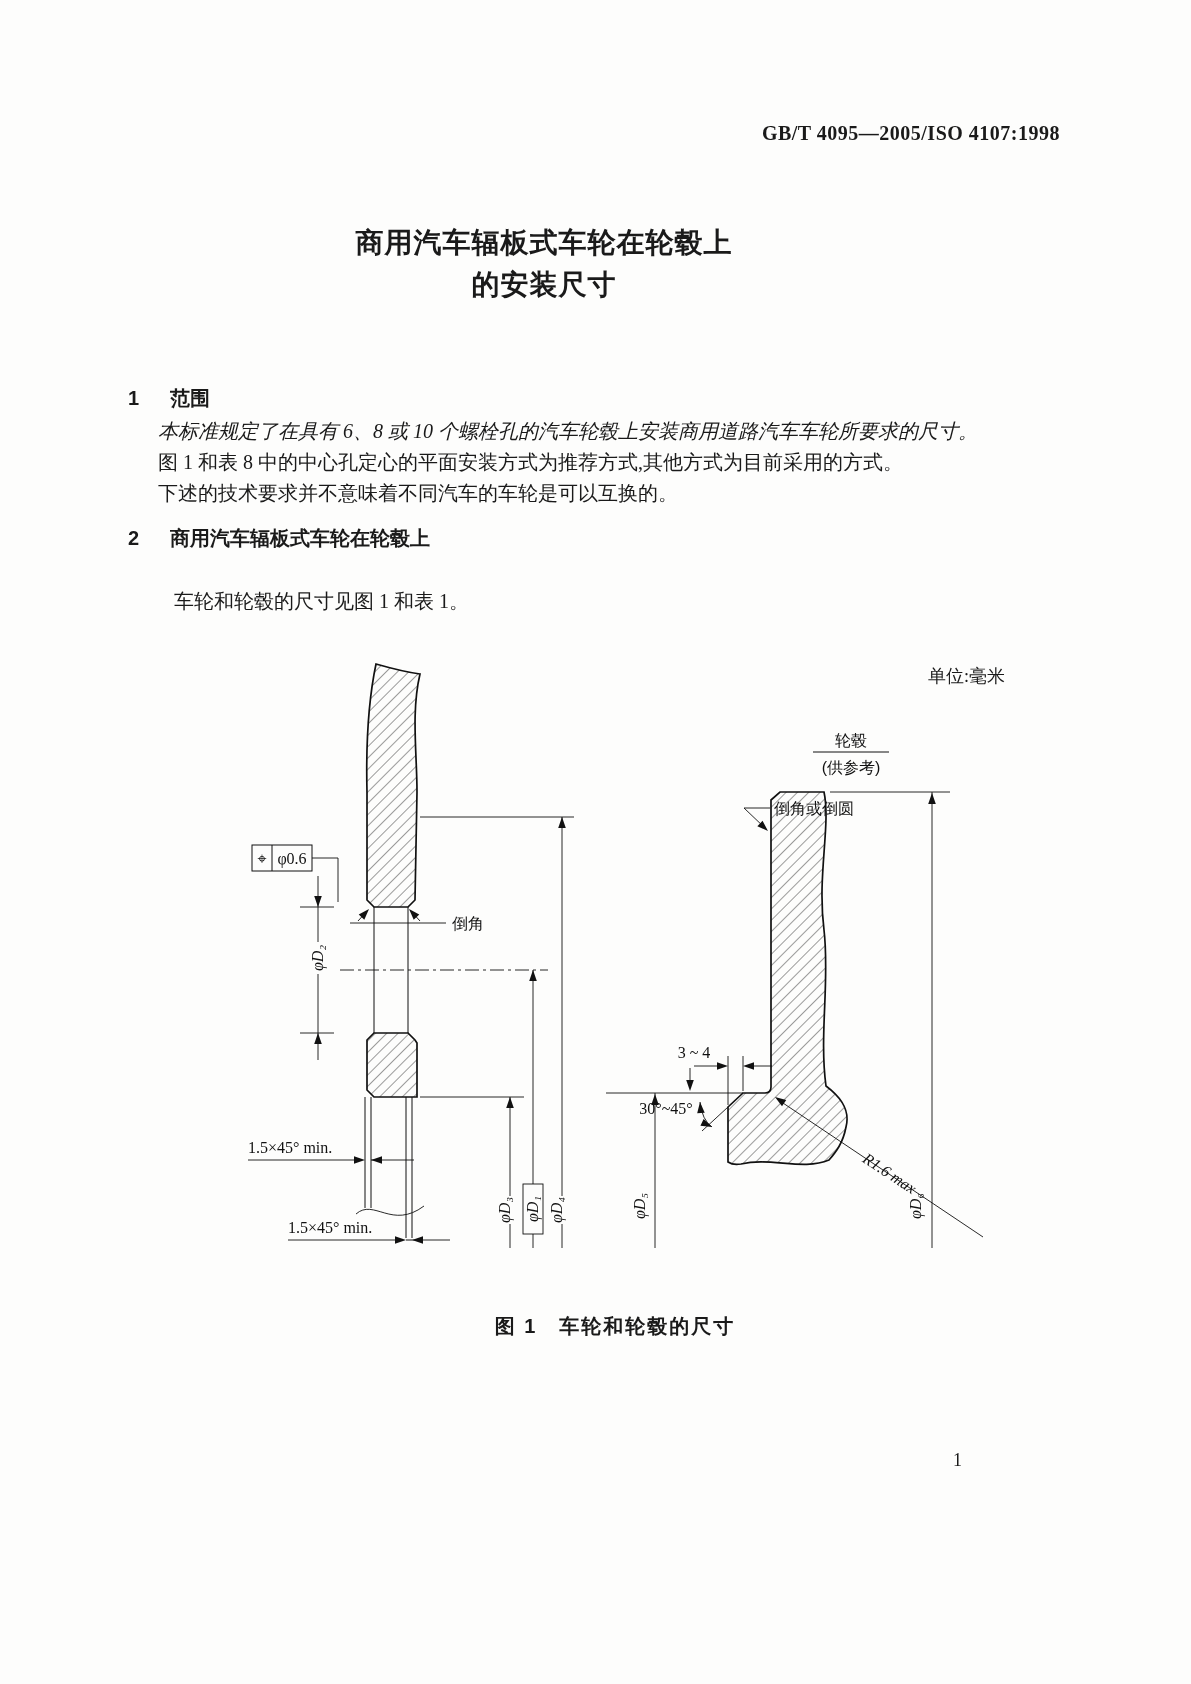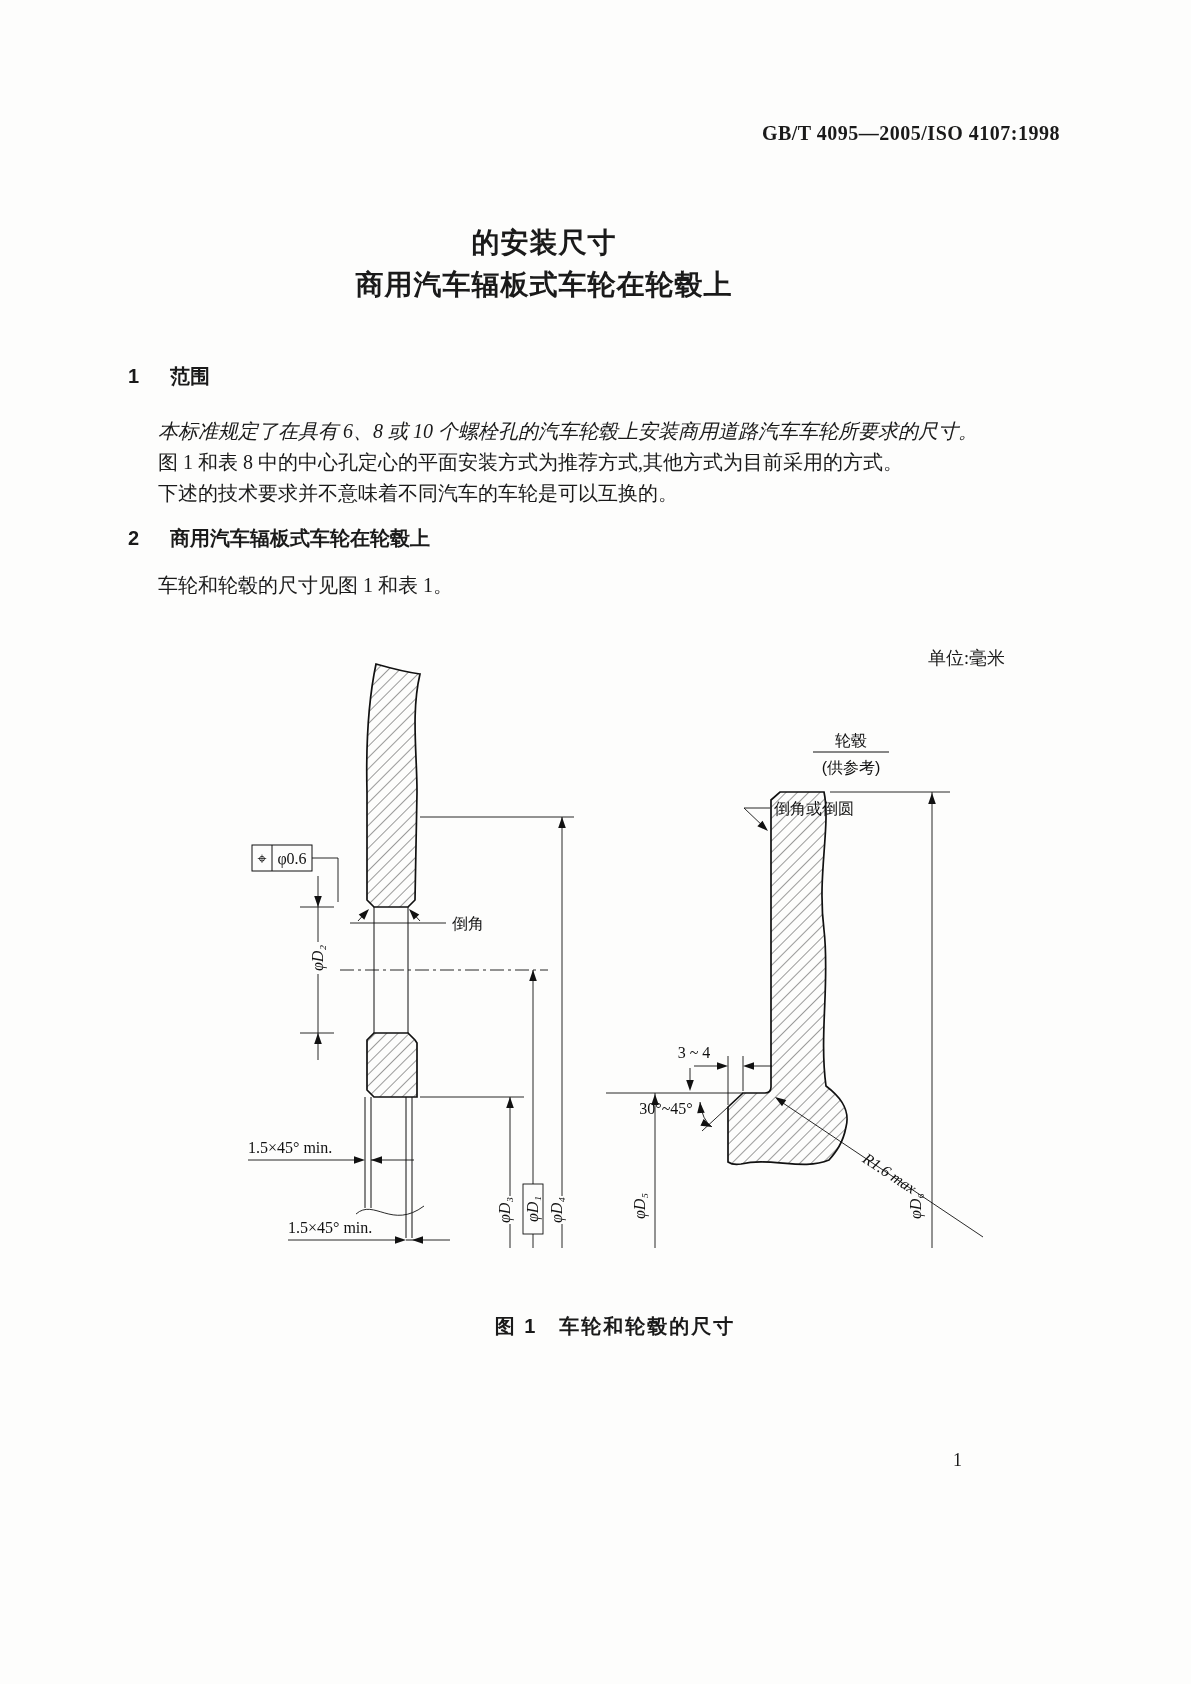--- a/index.html
+++ b/index.html
@@ -17,28 +17,28 @@
     position:absolute;top:222px;left:0;width:1088px;text-align:center;
     font-family:"Liberation Sans","DejaVu Sans",sans-serif;
     font-weight:bold;font-size:28px;line-height:42px;letter-spacing:1px;
   }
   .sec{
     position:absolute;left:128px;
     font-family:"Liberation Sans","DejaVu Sans",sans-serif;
     font-weight:bold;font-size:20px;white-space:nowrap;
   }
   .sec .num{display:inline-block;width:42px;}
-  .s1{top:363px;}
+  .s1{top:385px;}
   .s2{top:525px;}
   .body{
     position:absolute;left:158px;width:905px;margin:0;
     font-size:20px;line-height:31px;white-space:nowrap;
   }
-  .bp1{top:416px;font-style:italic;} .bp2{top:447px;} .bp3{top:478px;font-family:Liberation Serif, serif;} .bp4{top:570px;}
-  .unit{position:absolute;top:646px;left:928px;font-size:18px;white-space:nowrap;}
+  .bp1{top:416px;font-style:italic;} .bp2{top:447px;} .bp3{top:478px;font-family:Liberation Serif, serif;} .bp4{top:586px;margin-left:16px;}
+  .unit{position:absolute;top:664px;left:928px;font-size:18px;white-space:nowrap;}
   .figwrap{position:absolute;top:650px;left:0;width:1191px;height:650px;}
   .caption{
     position:absolute;top:1313px;left:0;width:1230px;text-align:center;
     font-family:"Liberation Sans","DejaVu Sans",sans-serif;
     font-weight:bold;font-size:20px;letter-spacing:2px;
   }
   .pageno{position:absolute;top:1450px;left:953px;font-size:18px;}
   
   text{fill:#111;}
   .t-cjk{font-family:"Liberation Sans","DejaVu Sans",sans-serif;font-size:16px;}
@@ -51,22 +51,22 @@
   .arr{fill:#111;stroke:none;}
 </style>
 </head>
 <body>
 
 <div class="page">
 
   <div class="hdr">GB/T 4095—2005/ISO 4107:1998</div>
 
   <div class="title">
+    <div>商用汽车辐板式车轮在轮毂上</div>
     <div>的安装尺寸</div>
-    <div>商用汽车辐板式车轮在轮毂上</div>
   </div>
 
   <div class="sec s1">
     <span class="num">1</span><span>范围</span>
   </div>
   <p class="body bp1">本标准规定了在具有 6、8 或 10 个螺栓孔的汽车轮毂上安装商用道路汽车车轮所要求的尺寸。</p>
   <p class="body bp2">图 1 和表 8 中的中心孔定心的平面安装方式为推荐方式,其他方式为目前采用的方式。</p>
   <p class="body bp3">下述的技术要求并不意味着不同汽车的车轮是可以互换的。</p>
 
   <div class="sec s2">

